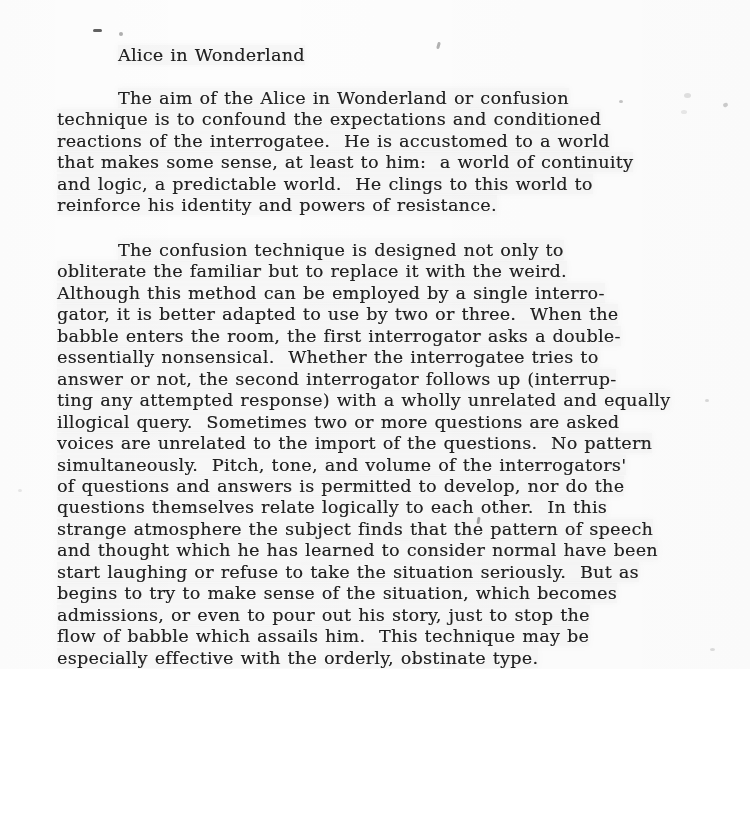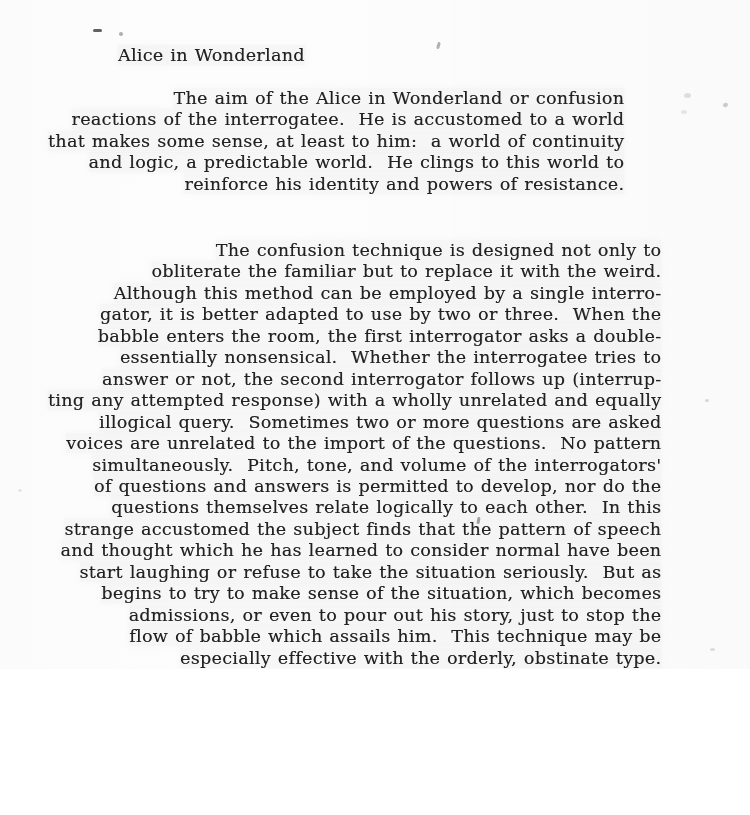--- a/index.html
+++ b/index.html
@@ -17,26 +17,25 @@
     position: absolute;
     left: 118px;
     top: 45px;
     font-size: 17.5px;
     letter-spacing: 0.3px;
     word-spacing: 1px;
     white-space: pre;
   }
   .para {
     position: absolute;
-    left: 48px;
+    left: 57px;
     font-size: 17.5px;
     line-height: 21.45px;
     letter-spacing: 0.3px;
     word-spacing: 1px;
-    text-align: right;
   }
   .para-1 { top: 88px; }
   .para-2 { top: 240px; }
   .line { white-space: pre; }
   .line.indent { text-indent: 61px; }
   .ink {
     background: rgba(125,125,125,0.045);
     box-shadow: 0 0 6px rgba(125,125,125,0.05);
     text-shadow: 0.3px 0.3px 0.45px rgba(40,40,40,0.45);
   }
@@ -58,40 +57,41 @@
   <div class="speck" style="left:705px;top:399px;width:4px;height:3px;background:#a0a0a0;opacity:.4;border-radius:50%;"></div>
   <div class="speck" style="left:477px;top:517px;width:3px;height:7px;background:#5a5a5a;opacity:.55;border-radius:2px;transform:rotate(10deg);"></div>
   <div class="speck" style="left:710px;top:648px;width:5px;height:3px;background:#aaaaaa;opacity:.4;border-radius:50%;"></div>
   <div class="speck" style="left:18px;top:489px;width:4px;height:3px;background:#c5c5c5;opacity:.4;border-radius:50%;"></div>
   <div class="speck" style="left:706px;top:742px;width:6px;height:4px;background:#cfcfcf;opacity:.35;border-radius:50%;"></div>
 
   <div class="doc-title"><span class="ink">Alice in Wonderland</span></div>
 
   <div class="para para-1">
       <div class="line indent"><span class="ink">The aim of the Alice in Wonderland or confusion</span></div>
+      <div class="line"><span class="ink">technique is to confound the expectations and conditioned</span></div>
       <div class="line"><span class="ink">reactions of the interrogatee.  He is accustomed to a world</span></div>
       <div class="line"><span class="ink">that makes some sense, at least to him:  a world of continuity</span></div>
       <div class="line"><span class="ink">and logic, a predictable world.  He clings to this world to</span></div>
       <div class="line"><span class="ink">reinforce his identity and powers of resistance.</span></div>
     </div>
   <div class="para para-2">
       <div class="line indent"><span class="ink">The confusion technique is designed not only to</span></div>
       <div class="line"><span class="ink">obliterate the familiar but to replace it with the weird.</span></div>
       <div class="line"><span class="ink">Although this method can be employed by a single interro-</span></div>
       <div class="line"><span class="ink">gator, it is better adapted to use by two or three.  When the</span></div>
       <div class="line"><span class="ink">babble enters the room, the first interrogator asks a double-</span></div>
       <div class="line"><span class="ink">essentially nonsensical.  Whether the interrogatee tries to</span></div>
       <div class="line"><span class="ink">answer or not, the second interrogator follows up (interrup-</span></div>
       <div class="line"><span class="ink">ting any attempted response) with a wholly unrelated and equally</span></div>
       <div class="line"><span class="ink">illogical query.  Sometimes two or more questions are asked</span></div>
       <div class="line"><span class="ink">voices are unrelated to the import of the questions.  No pattern</span></div>
       <div class="line"><span class="ink">simultaneously.  Pitch, tone, and volume of the interrogators'</span></div>
       <div class="line"><span class="ink">of questions and answers is permitted to develop, nor do the</span></div>
       <div class="line"><span class="ink">questions themselves relate logically to each other.  In this</span></div>
-      <div class="line"><span class="ink">strange accustomed the subject finds that the pattern of speech</span></div>
+      <div class="line"><span class="ink">strange atmosphere the subject finds that the pattern of speech</span></div>
       <div class="line"><span class="ink">and thought which he has learned to consider normal have been</span></div>
       <div class="line"><span class="ink">start laughing or refuse to take the situation seriously.  But as</span></div>
       <div class="line"><span class="ink">begins to try to make sense of the situation, which becomes</span></div>
       <div class="line"><span class="ink">admissions, or even to pour out his story, just to stop the</span></div>
       <div class="line"><span class="ink">flow of babble which assails him.  This technique may be</span></div>
       <div class="line"><span class="ink">especially effective with the orderly, obstinate type.</span></div>
     </div>
 
 </div>
 

